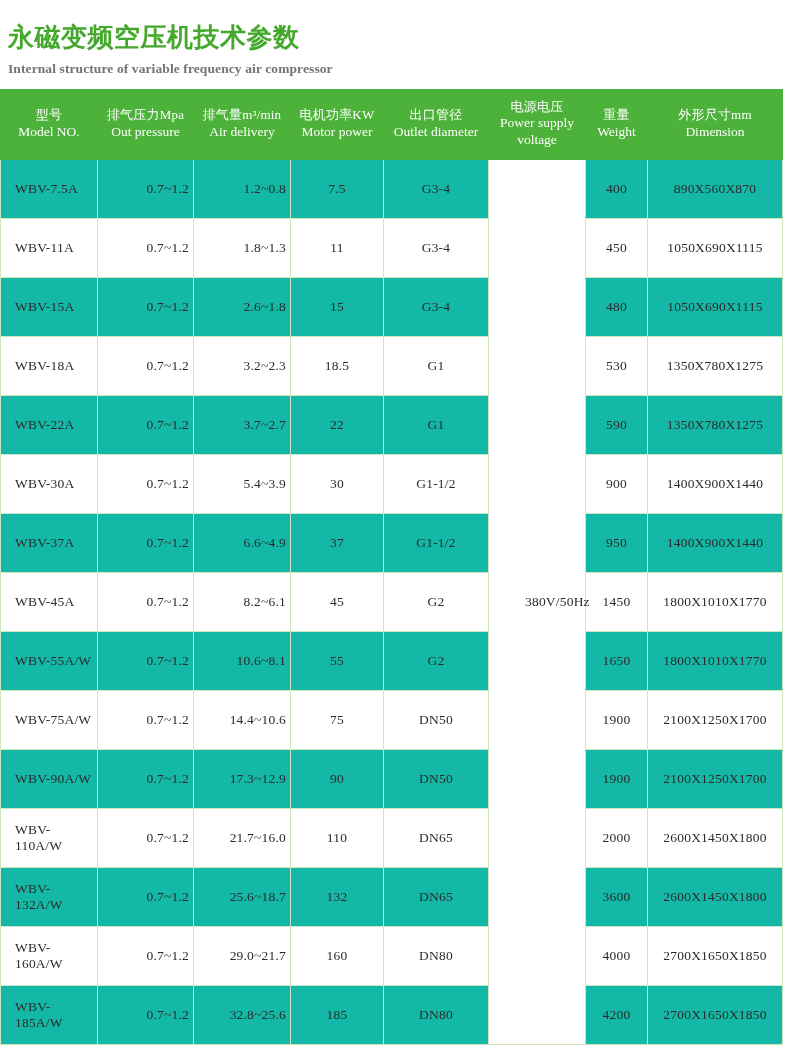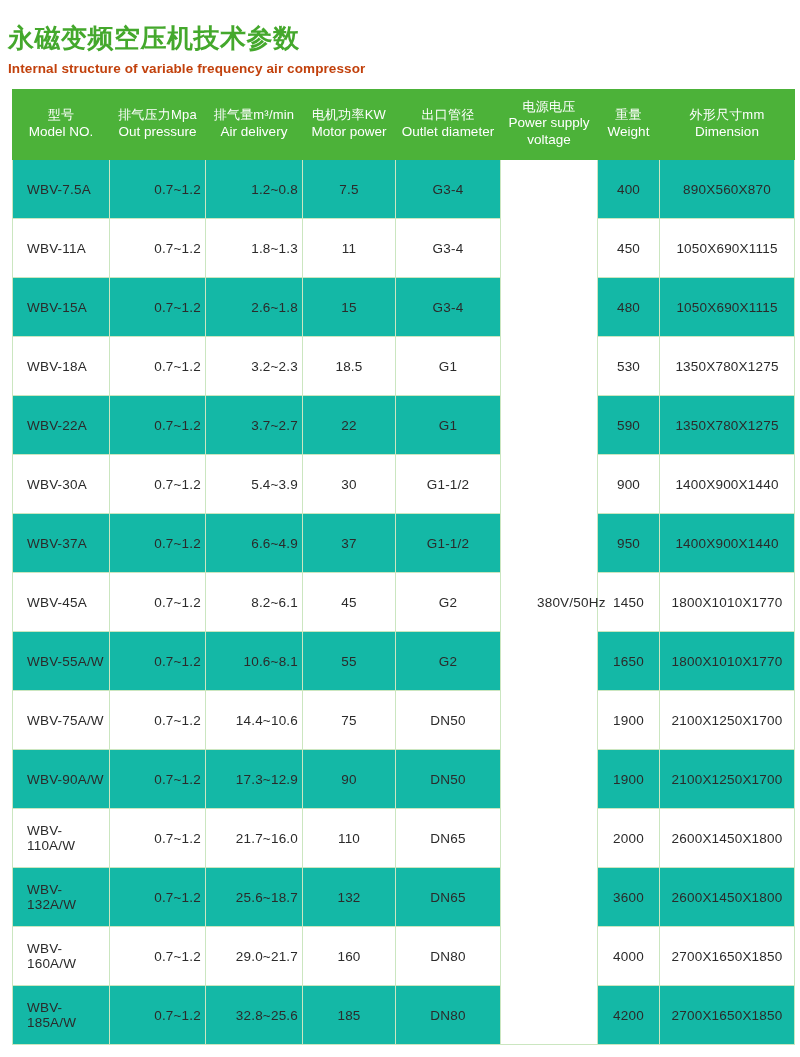--- a/index.html
+++ b/index.html
@@ -13,47 +13,48 @@
     font-family: "Liberation Sans", "DejaVu Sans", sans-serif;
     color: #333333;
     overflow: hidden;
   }
 
   .page {
     position: relative;
     width: 676px;
     height: 1057px;
     box-sizing: border-box;
+    font-family: Liberation Serif, serif;
   }
 
   
   .title-block {
     padding: 22px 0 0 8px;
   }
   .title-cn {
     font-size: 26px;
     line-height: 32px;
     font-weight: bold;
     color: #44a82c;
     letter-spacing: 0.5px;
     white-space: nowrap;
   }
   .title-en {
     margin-top: 6px;
     font-size: 13.5px;
     line-height: 17px;
     font-weight: bold;
-    color: #c2410c;
+    color: #737373;
     letter-spacing: 0.1px;
     white-space: nowrap;
   }
 
   
   .table-wrap {
-    margin: 12px 10px 0 12px;
+    margin: 12px 10px 0 0;
   }
   table.spec {
     width: 782px;
     border-collapse: collapse;
     table-layout: fixed;
     border: 1px solid #bcdcb0;
   }
   table.spec col.c0 { width: 97px; }
   table.spec col.c1 { width: 96px; }
   table.spec col.c2 { width: 97px; }

